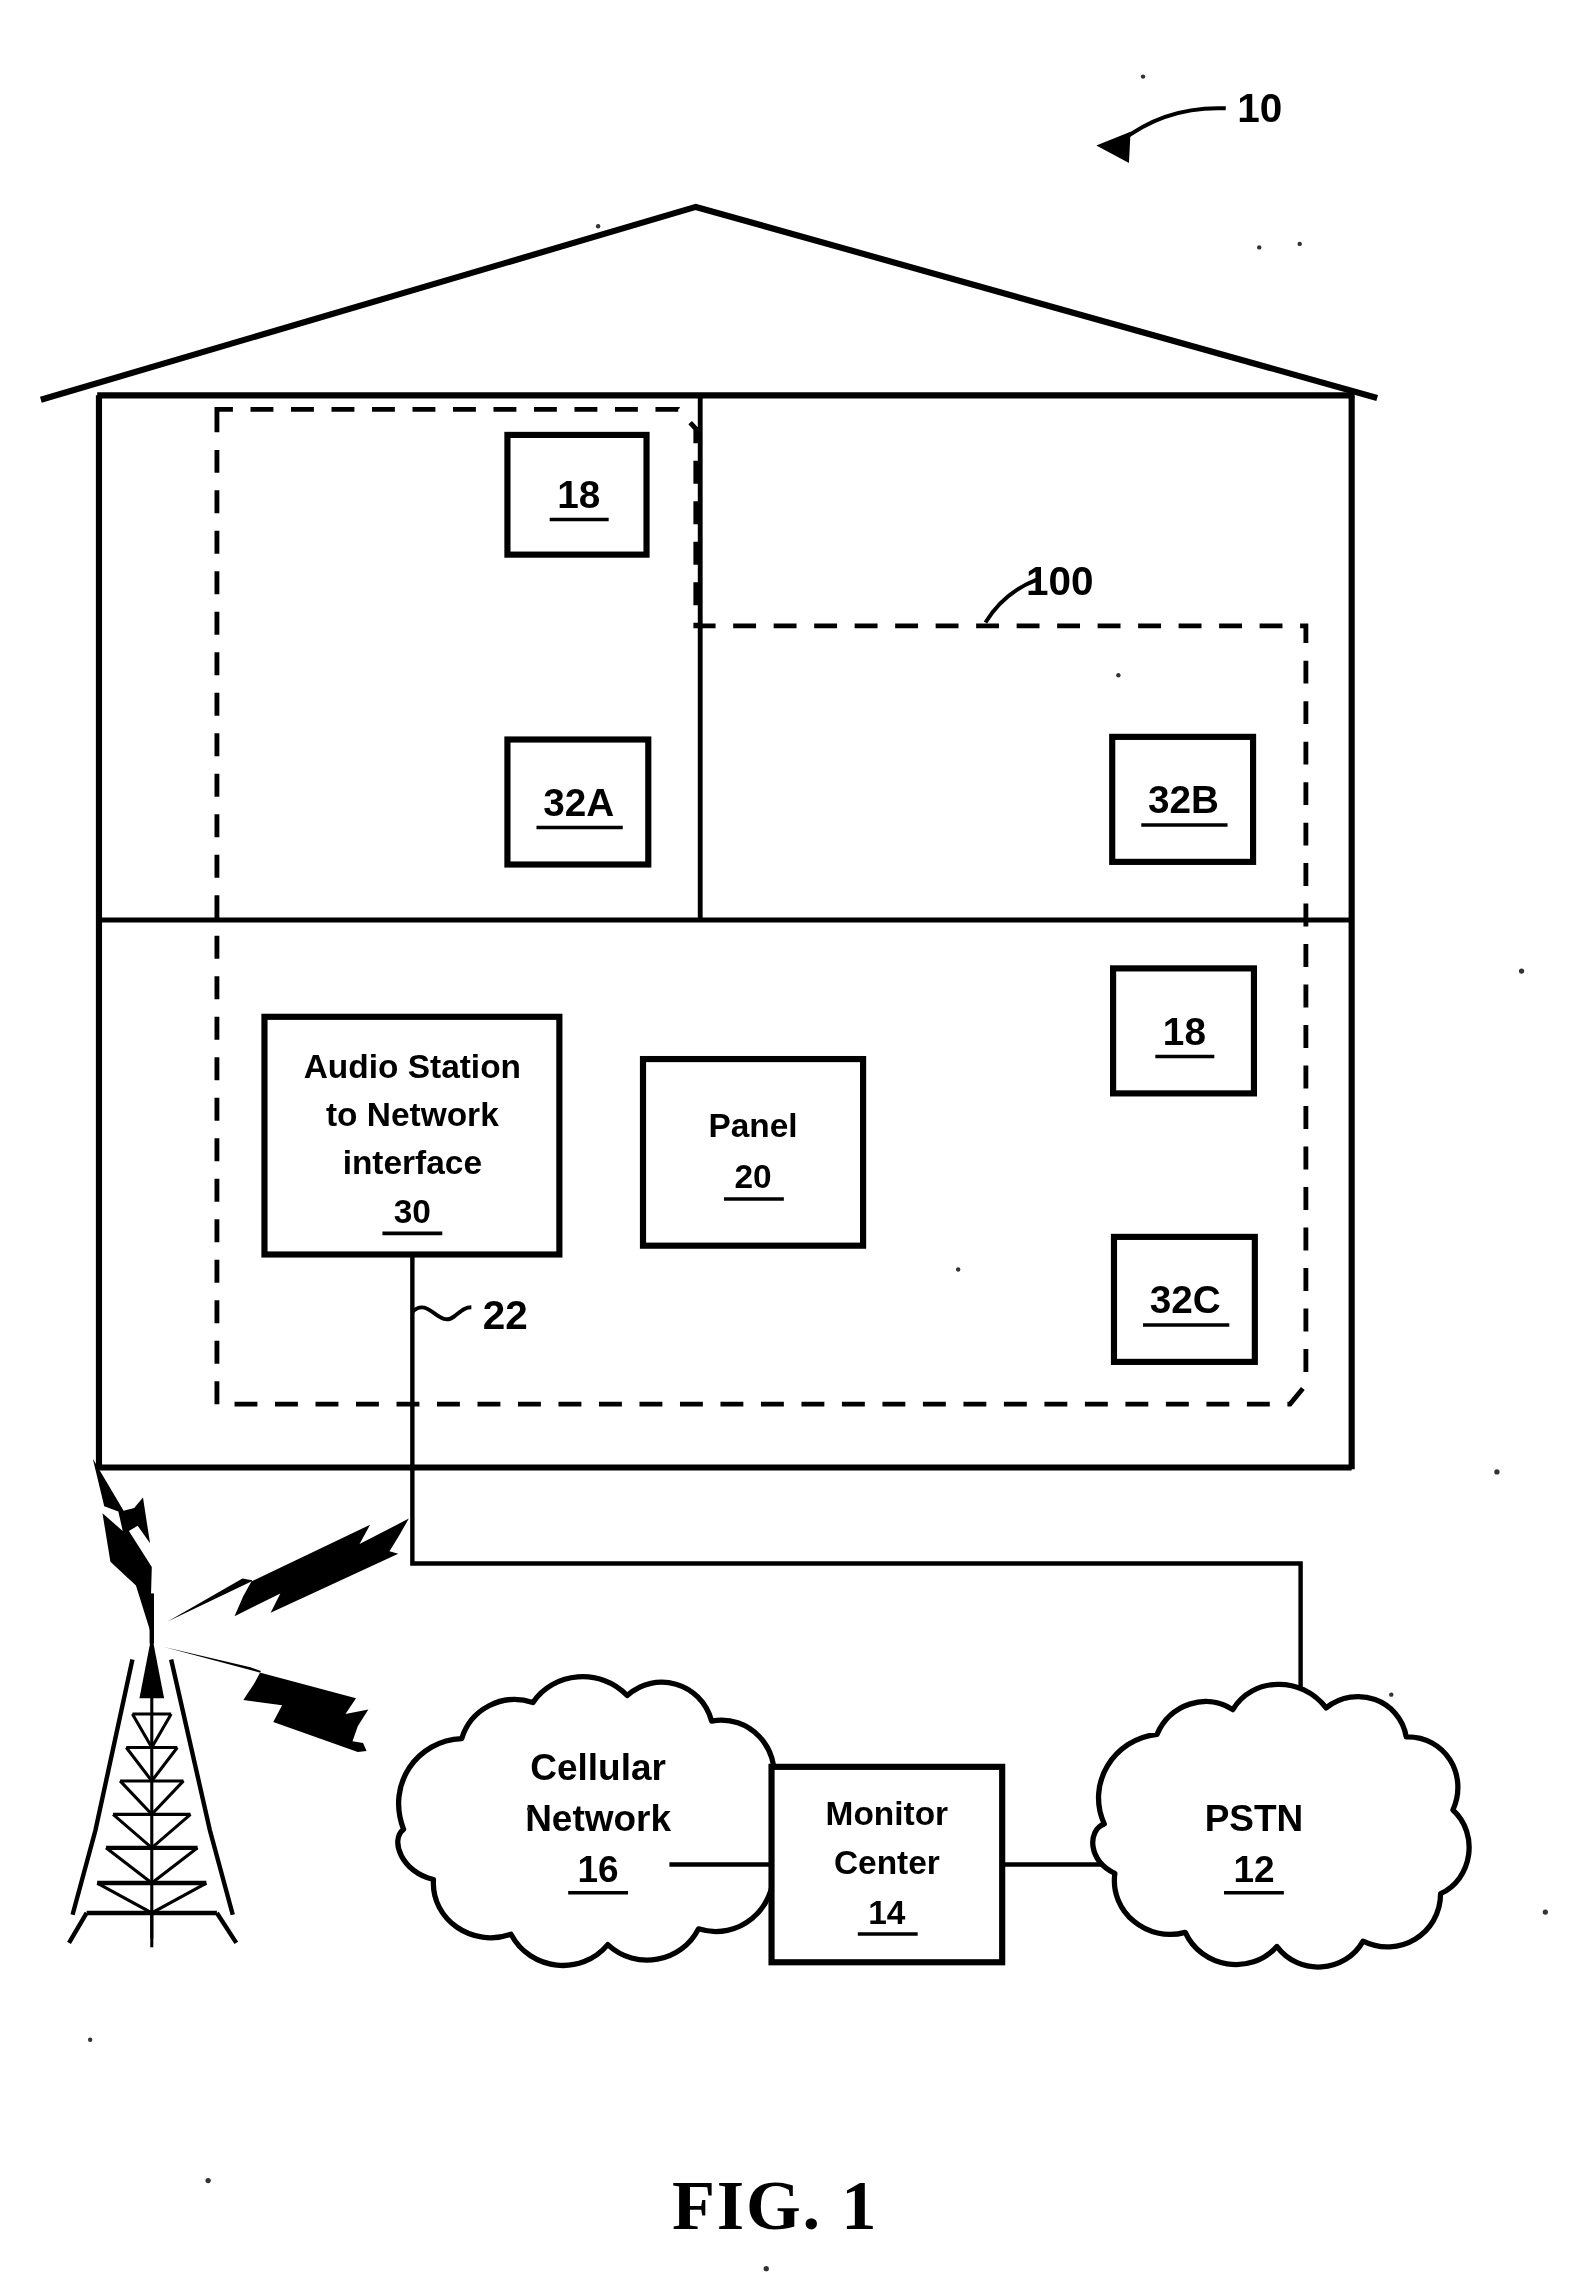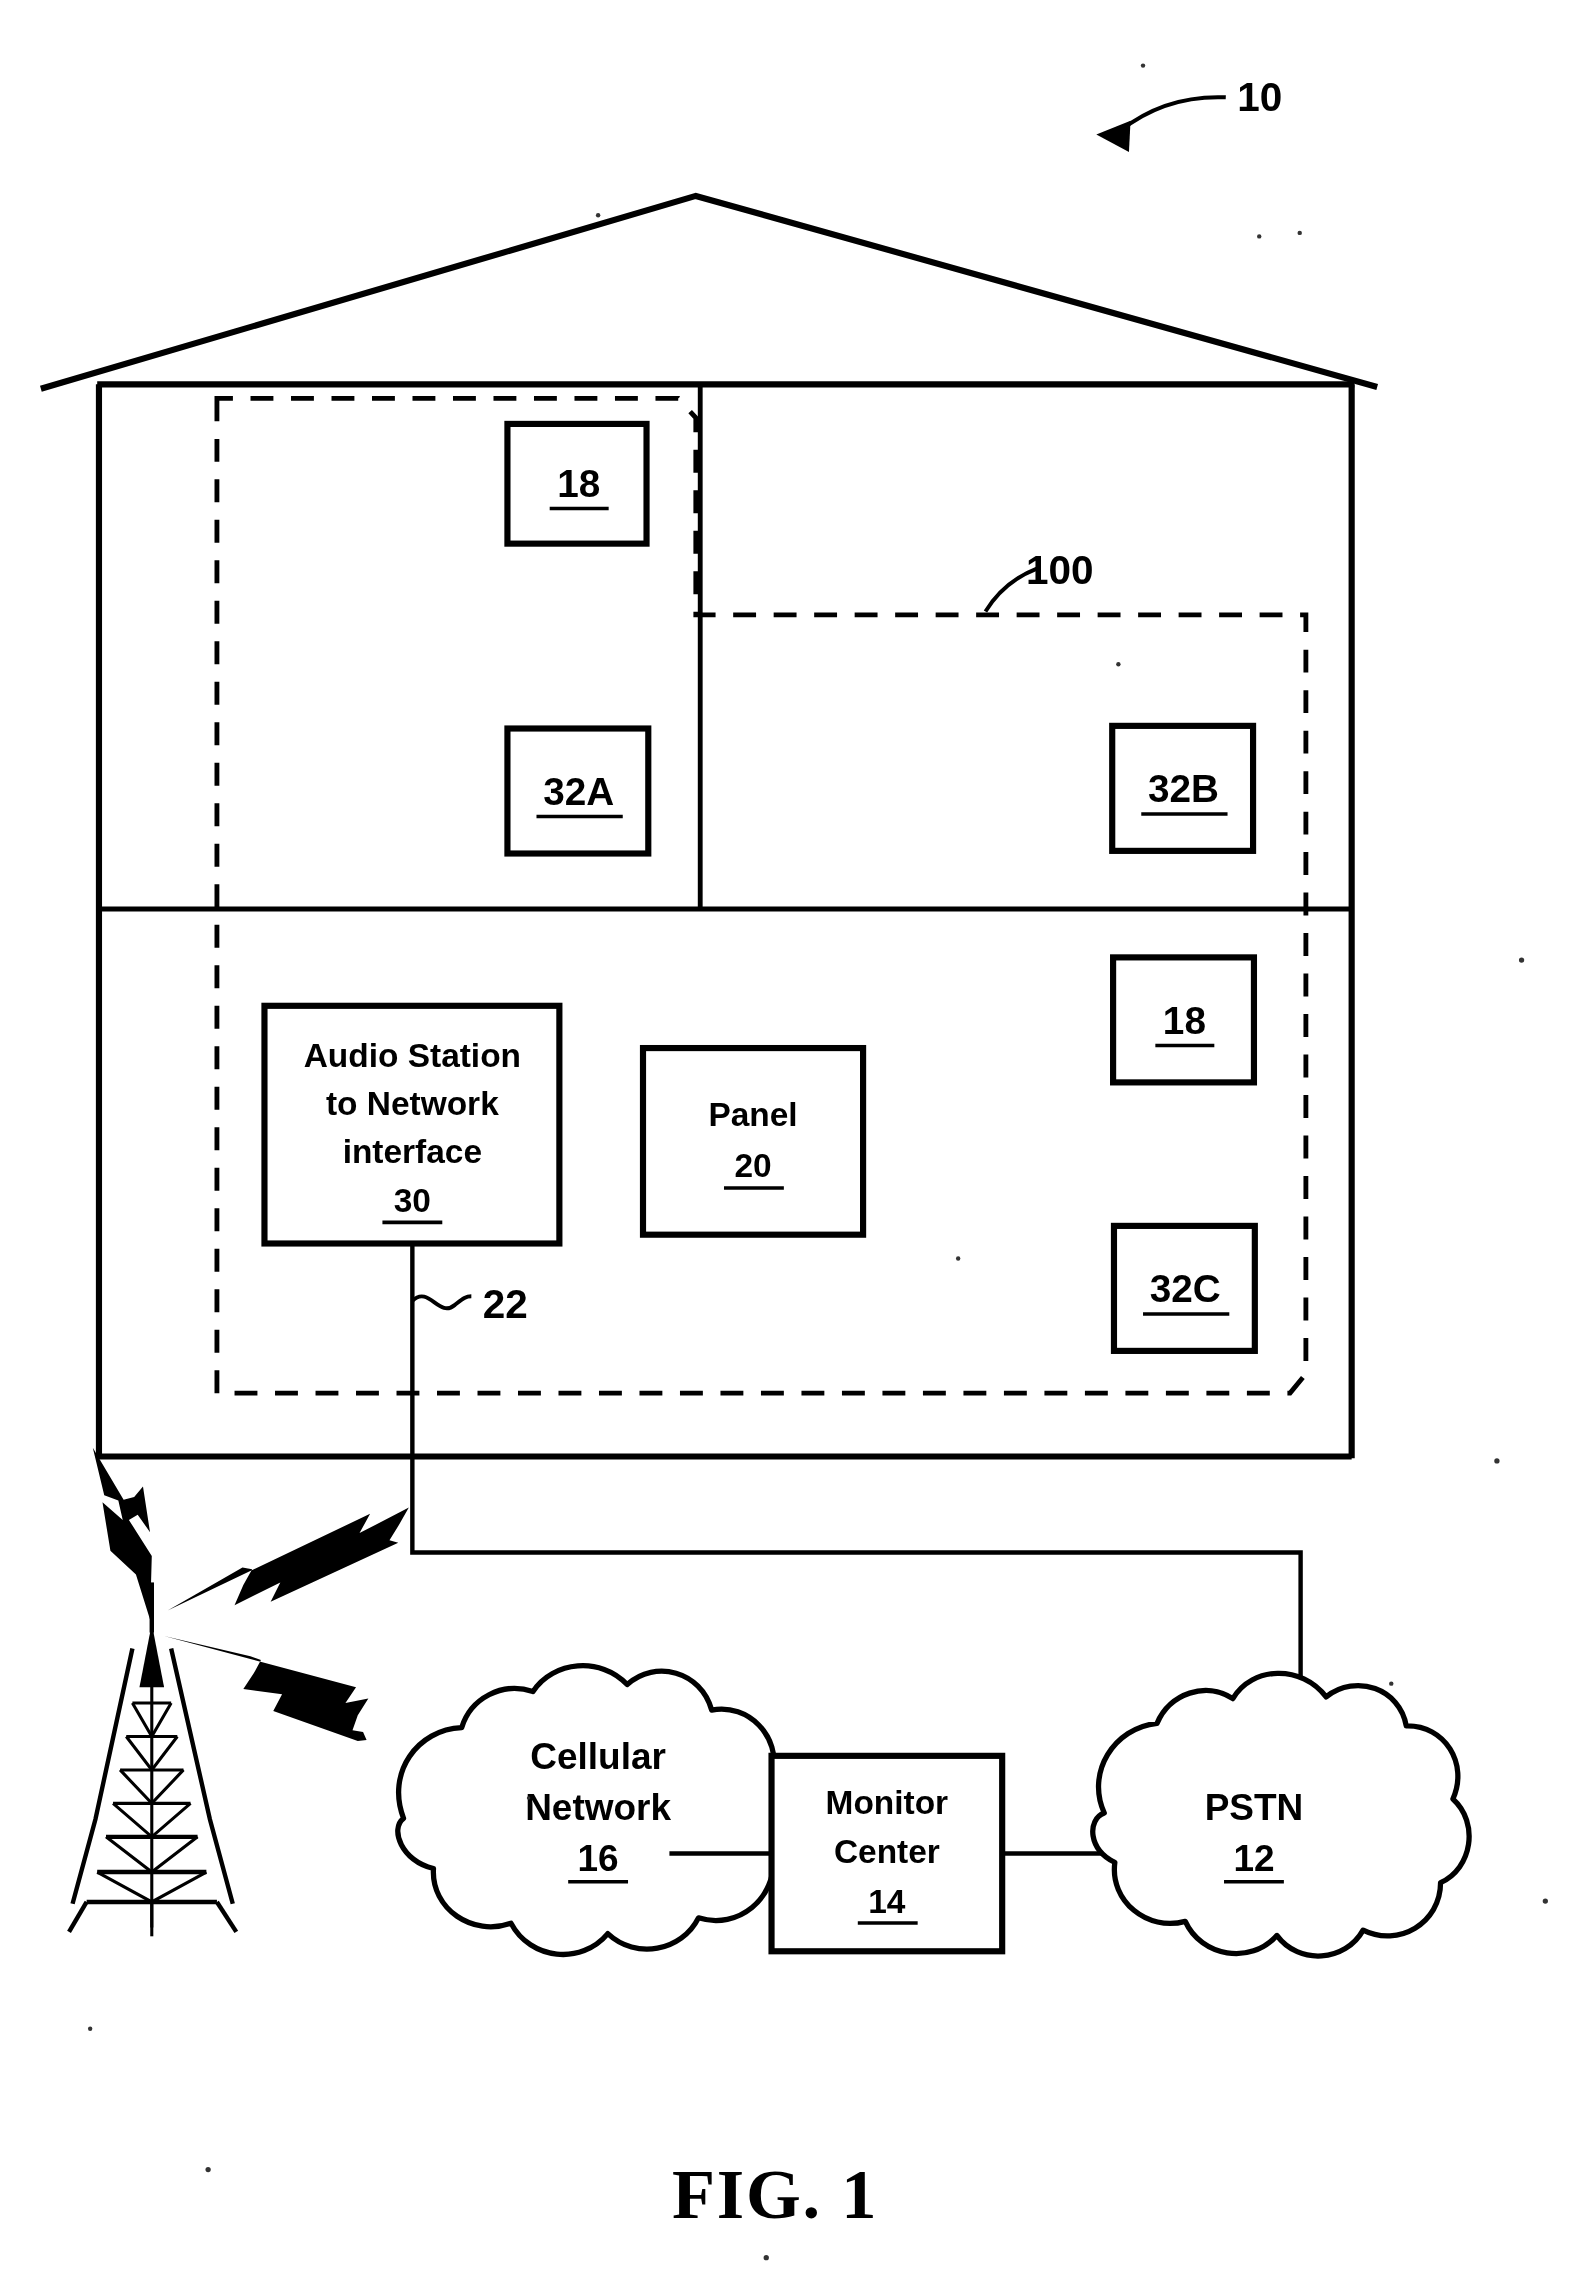--- a/index.html
+++ b/index.html
@@ -10,21 +10,21 @@
   body {
     width: 1595px;
     height: 2295px;
     font-family: "Liberation Sans", sans-serif;
     position: relative;
     overflow: hidden;
   }
   #figure-root {
     position: absolute;
     left: 0;
-    top: 4px;
+    top: 15px;
     width: 1595px;
     height: 1937px;
   }
   svg.figure-canvas {
     display: block;
     width: 1595px;
     height: 2295px;
   }
   .stroke-heavy { fill: none; stroke: #000; stroke-width: 7; }
   .stroke-med    { fill: none; stroke: #000; stroke-width: 5.5; }

